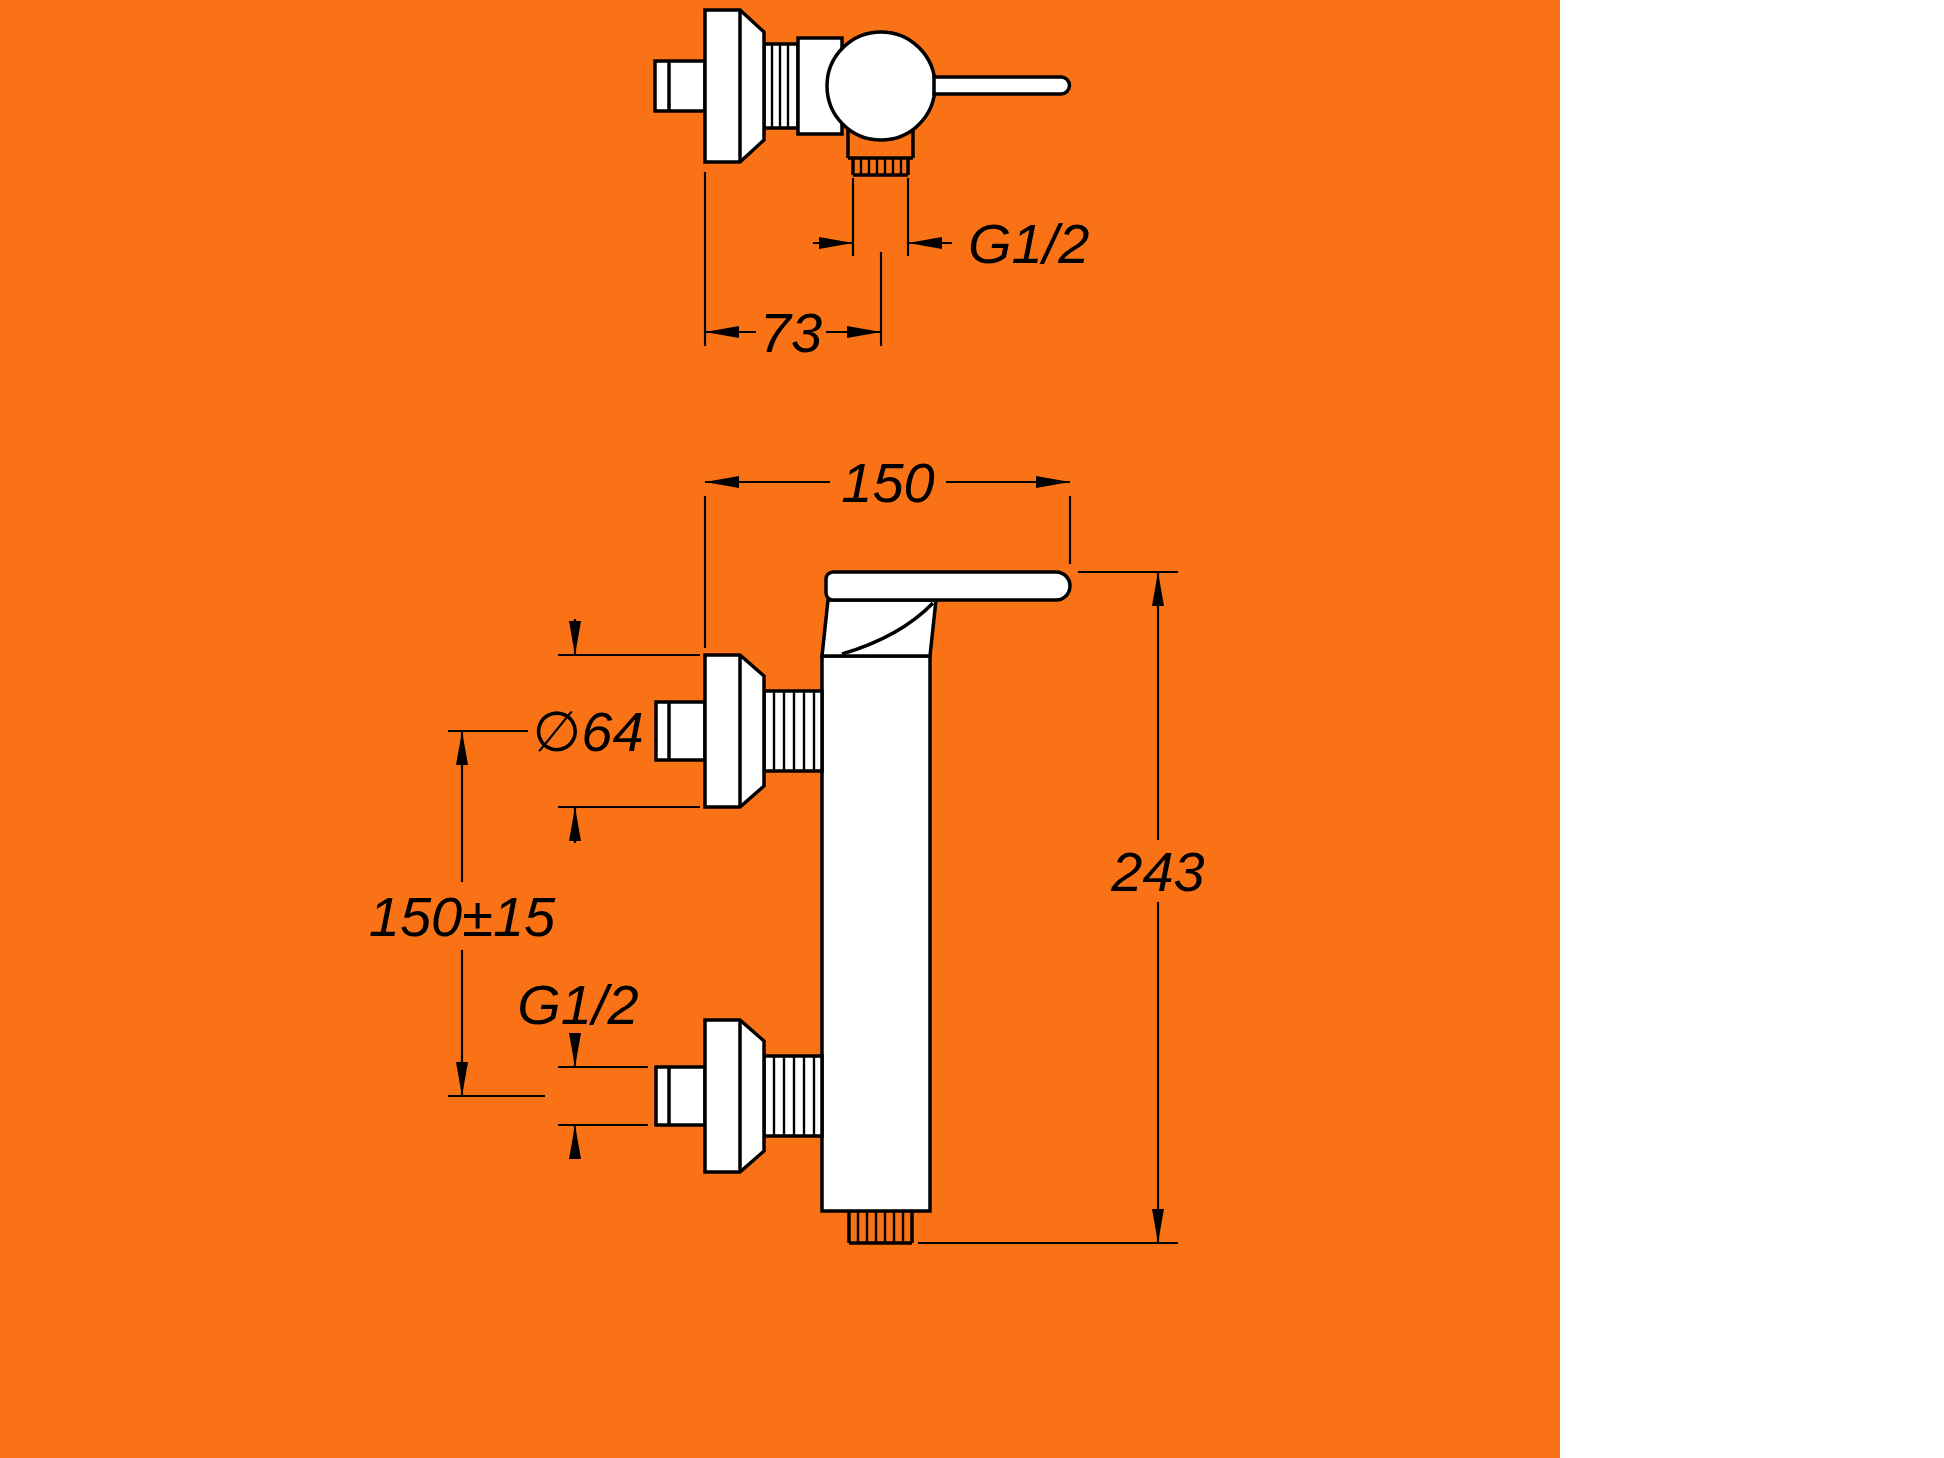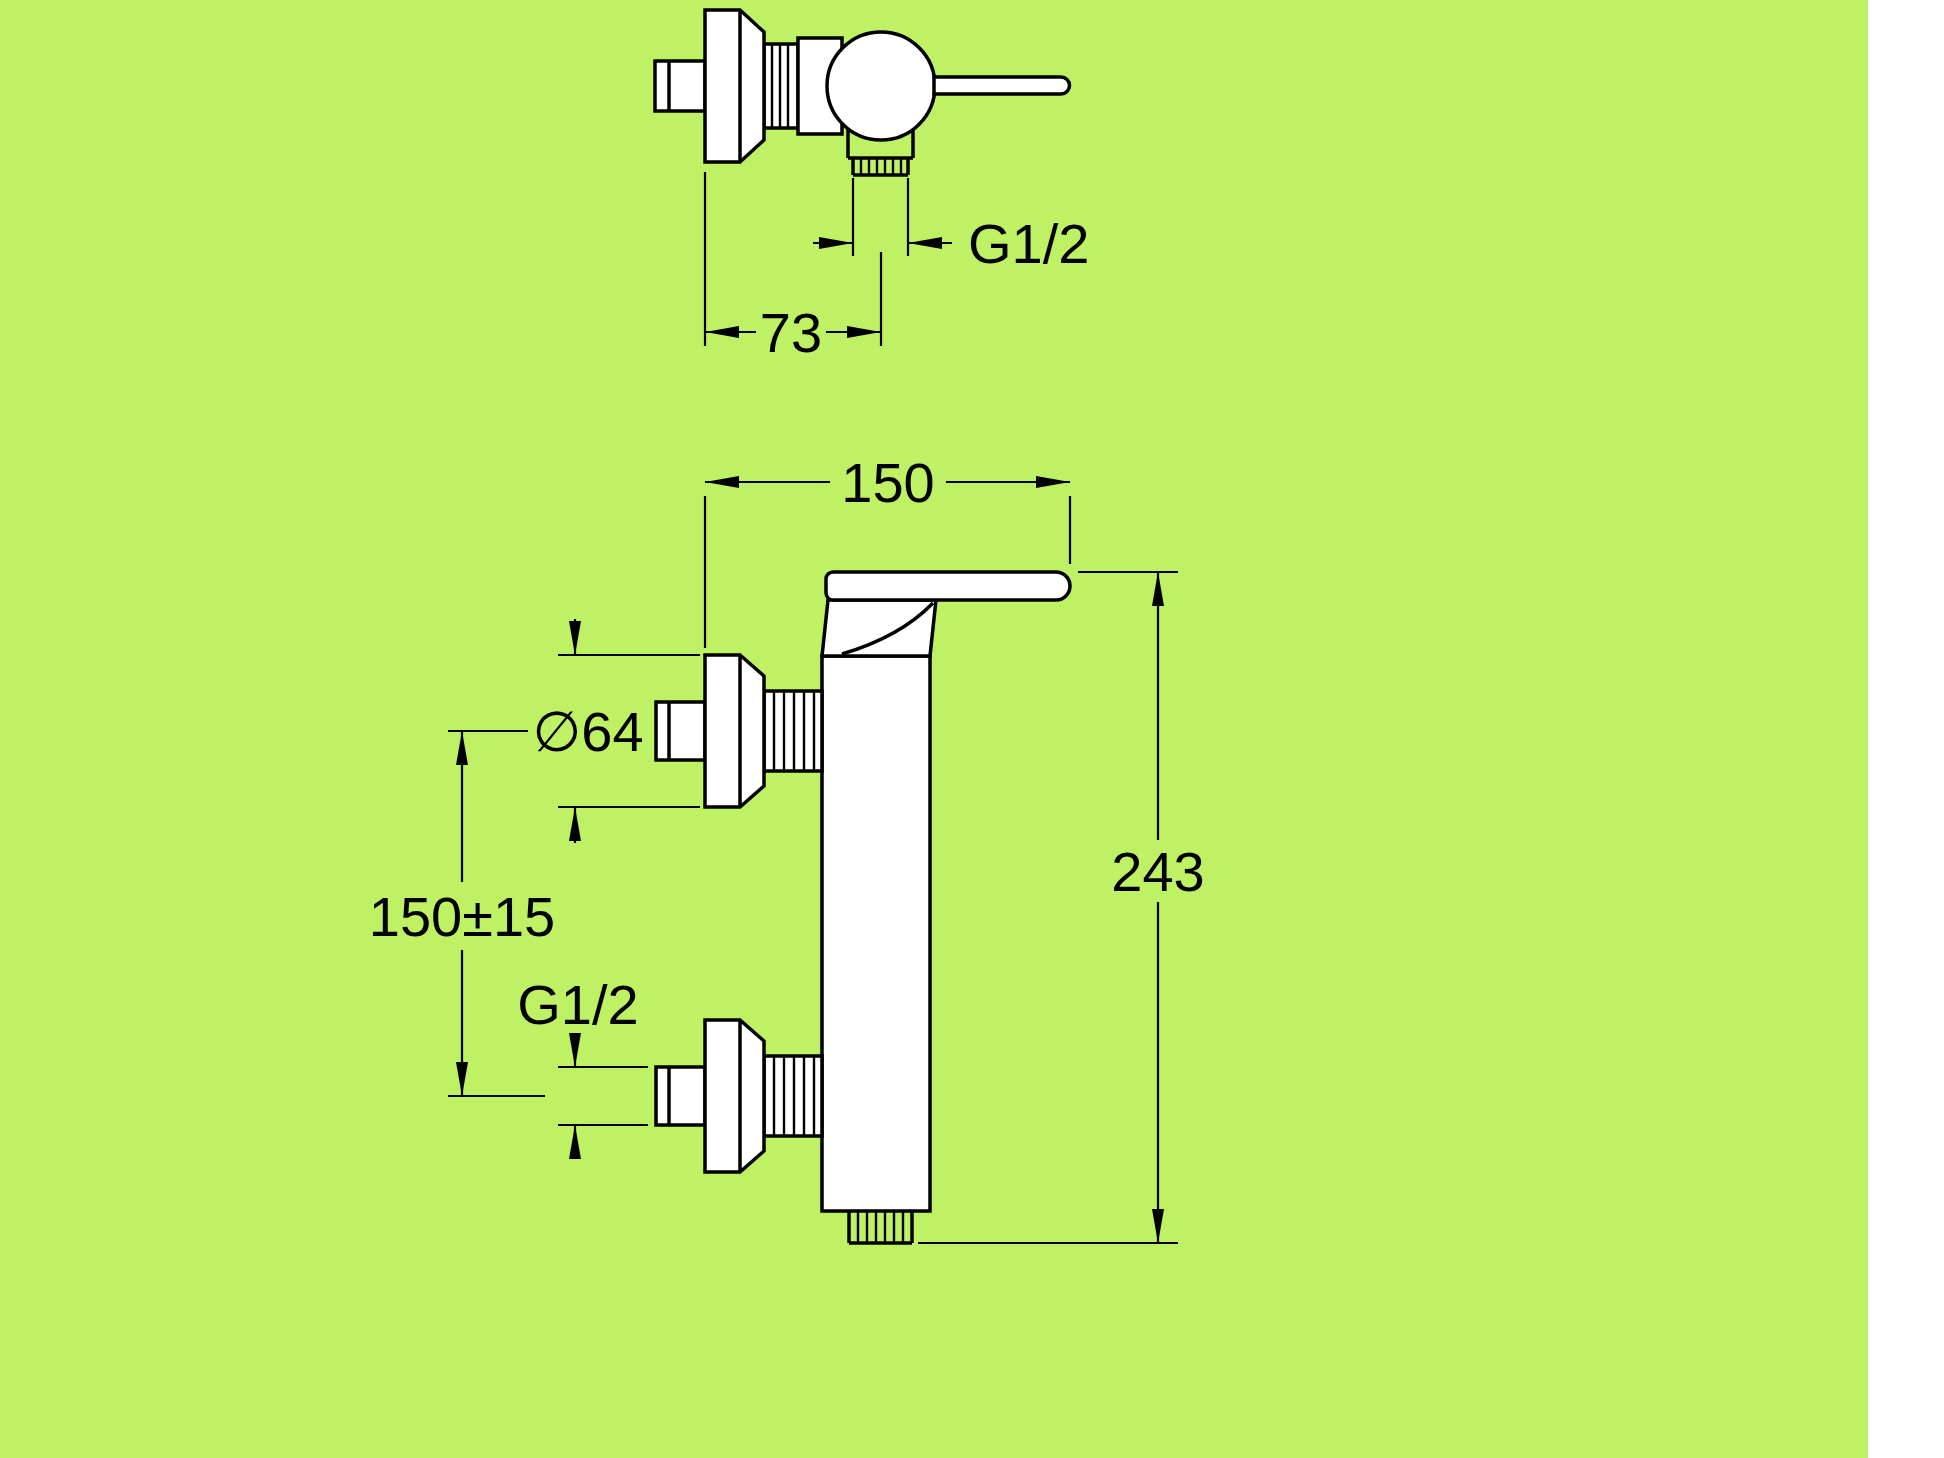--- a/index.html
+++ b/index.html
@@ -1,16 +1,16 @@
 <!DOCTYPE html>
 <html><head>
 <meta charset="utf-8">
 <style>
   html,body{margin:0;padding:0;background:#ffffff;}
-  .canvas{position:relative;width:1868px;height:1458px;background:#bef264;overflow:hidden;}
+  .canvas{position:relative;width:1560px;height:1458px;background:#f97316;overflow:hidden;font-style:italic;}
   svg{display:block;}
   
   .o{fill:#ffffff;stroke:#000000;stroke-width:3.5;stroke-linejoin:miter;}
   
   .ol{fill:none;stroke:#000000;stroke-width:3.5;stroke-linecap:butt;}
   
   .t{fill:none;stroke:#000000;stroke-width:2.4;}
   
   .d{fill:none;stroke:#000000;stroke-width:2.2;}
   

